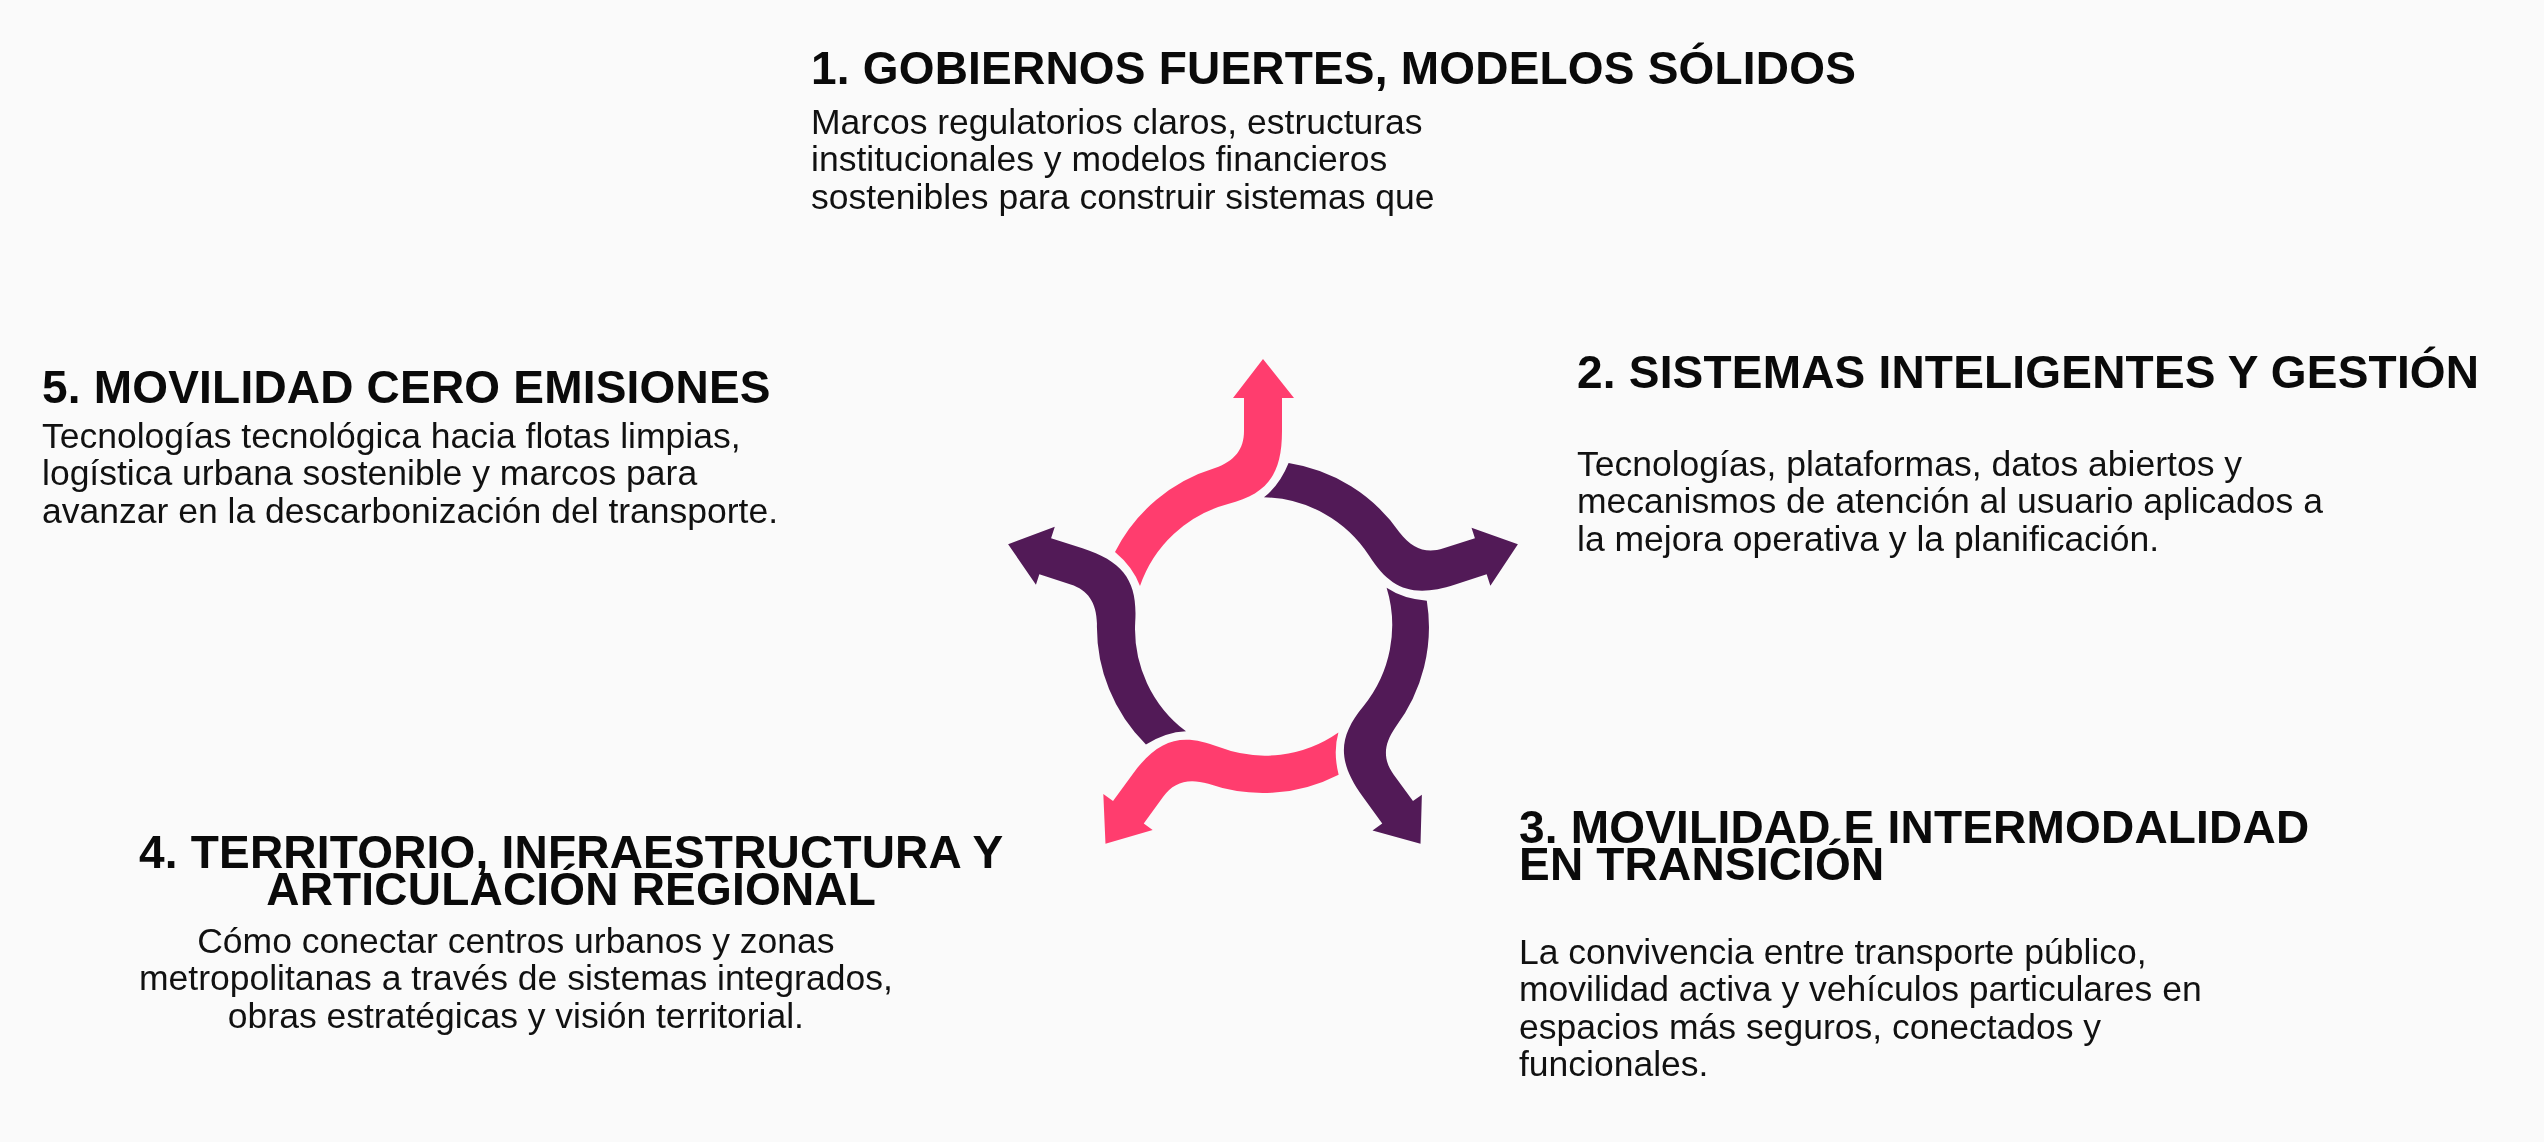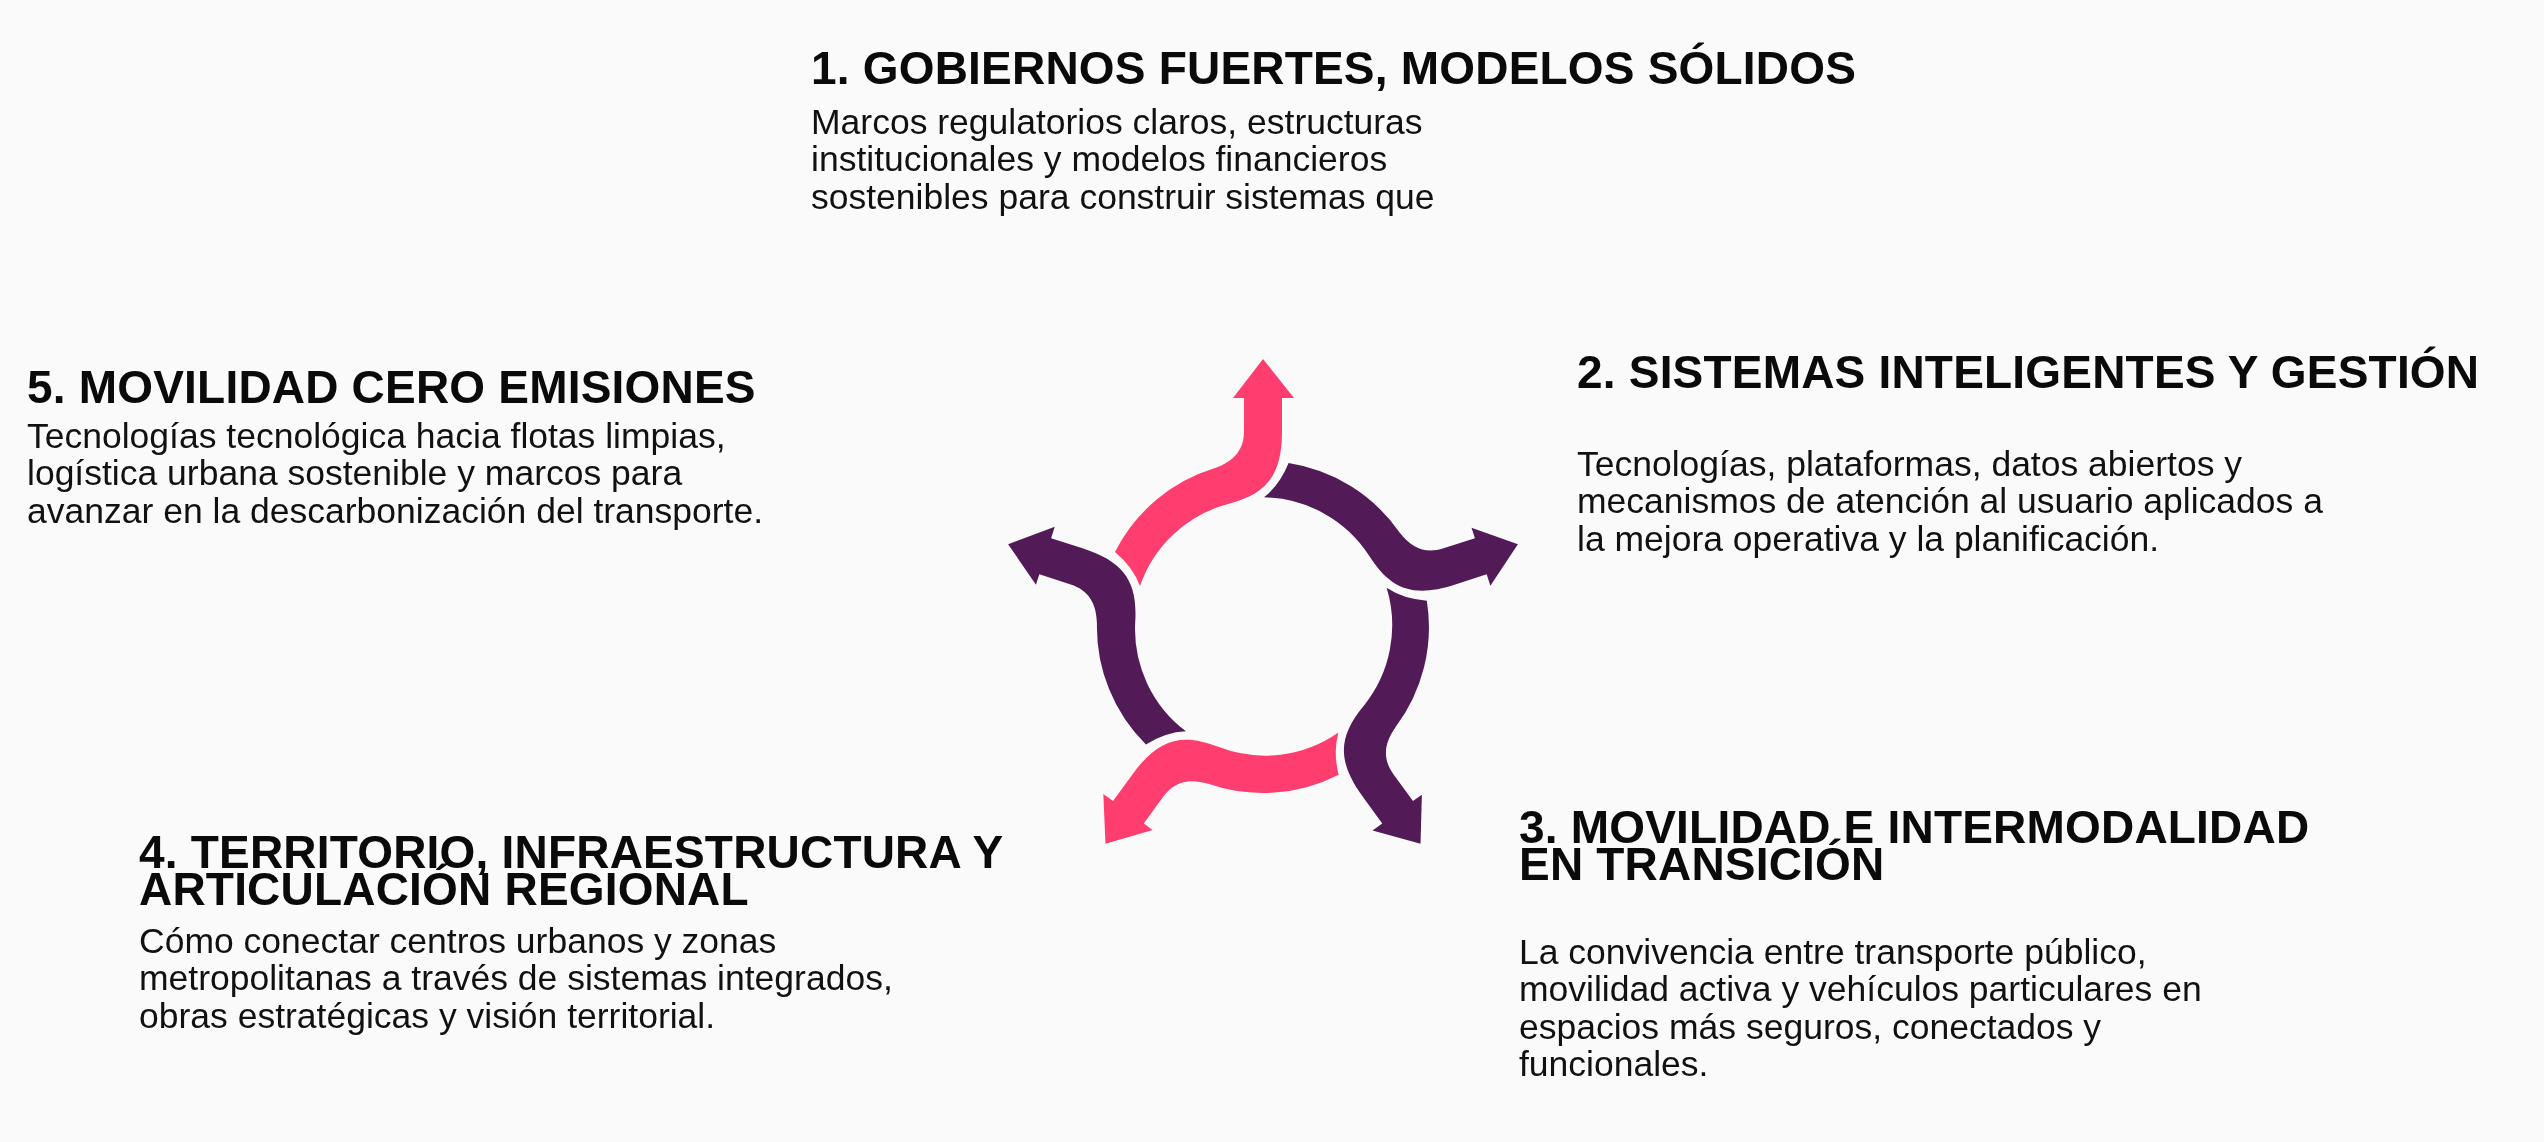--- a/index.html
+++ b/index.html
@@ -42,24 +42,24 @@
   }
   #item-1 { left: 811px; top: 50px; }
   #item-1 .item-body { top: 54px; }
 
   #item-2 { left: 1577px; top: 354px; }
   #item-2 .item-body { top: 92px; }
 
   #item-3 { left: 1519px; top: 809px; }
   #item-3 .item-body { top: 93px; margin-top: 32px; }
 
-  #item-4 { left: 139px; top: 834px; }
+  #item-4 { left: 139px; top: 834px; text-align: center; }
   #item-4 .item-body { top: 89px; }
 
-  #item-5 { left: 27px; top: 369px; }
+  #item-5 { left: 42px; top: 369px; }
   #item-5 .item-body { top: 49px; }
 
   #cycle-diagram {
     position: absolute;
     left: 0;
     top: 0;
     width: 2544px;
     height: 1142px;
     pointer-events: none;
   }

